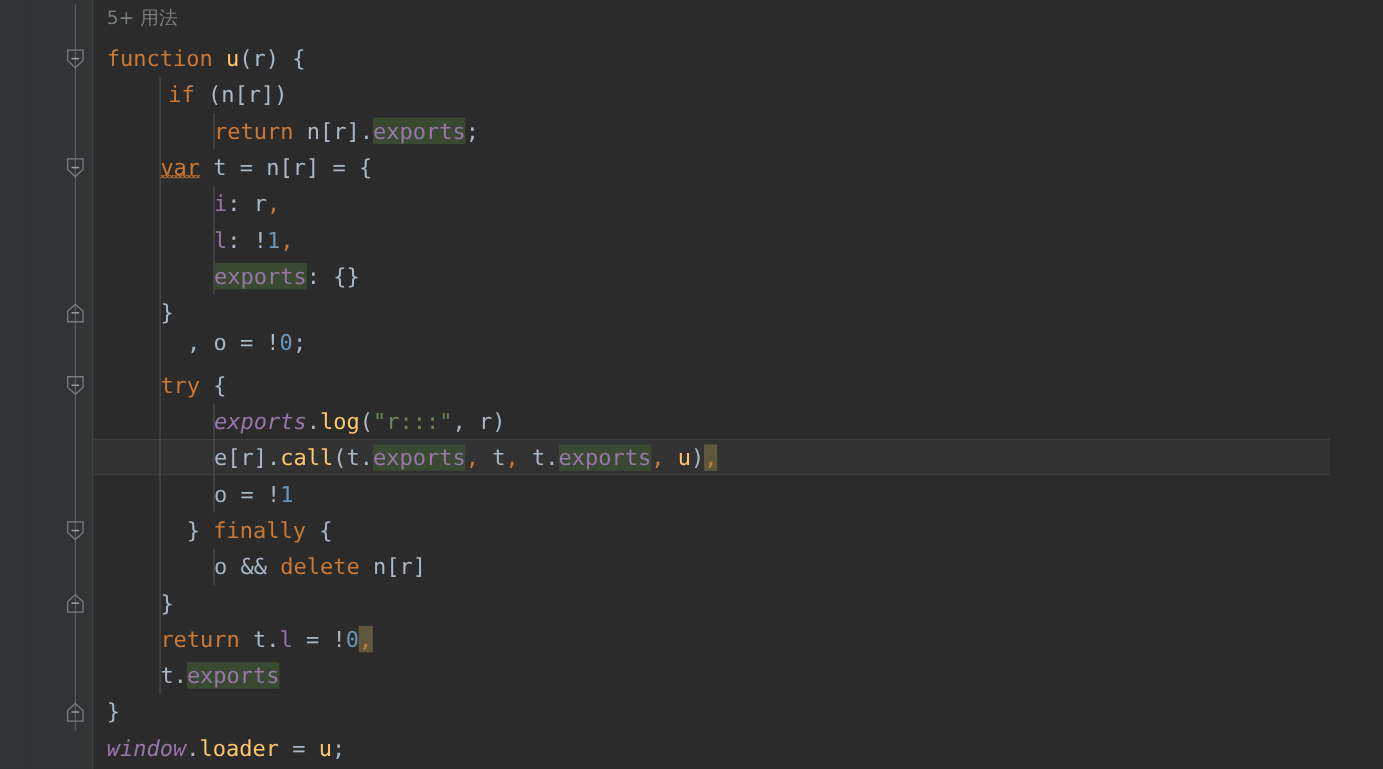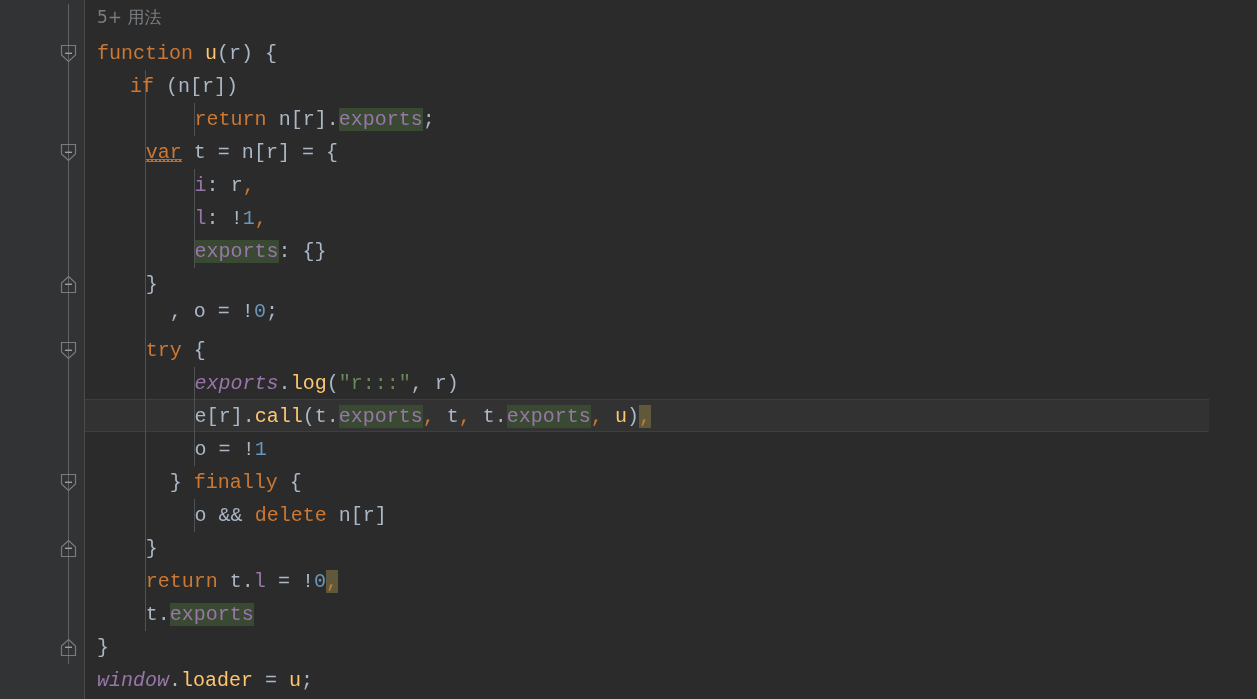--- a/index.html
+++ b/index.html
@@ -104,21 +104,20 @@
   
   .code-line {
     position: absolute;
     left: 12px;
     height: 33px;
     line-height: 33px;
     font-size: 20px;
     letter-spacing: 0;
     white-space: pre;
     color: #a9b7c6;
-    font-family: Liberation Mono, monospace;
   }
   .inline-hint {
     position: absolute;
     left: 12px;
     height: 33px;
     line-height: 33px;
     font-size: 17px;
     white-space: pre;
     color: #7a7e80;
     font-family: "DejaVu Sans", "Liberation Sans", sans-serif;
@@ -233,21 +232,21 @@
     <div id="indent-guides">
         <div class="indent-guide" style="left: 59.8px; top: 70px; height: 561px;"></div>
         <div class="indent-guide" style="left: 108.6px; top: 103px; height: 33px;"></div>
         <div class="indent-guide" style="left: 108.6px; top: 169px; height: 99px;"></div>
         <div class="indent-guide" style="left: 108.6px; top: 367px; height: 99px;"></div>
         <div class="indent-guide" style="left: 108.6px; top: 499px; height: 33px;"></div>
       </div>
     <div id="code-lines">
         <div class="inline-hint" style="top: 1px;">5+ 用法</div>
         <div class="code-line" style="top: 37px; left: 12px;"><span class="kw">function</span><span class="plain"> </span><span class="fnname">u</span><span class="punct">(</span><span class="ident">r</span><span class="punct">) {</span></div>
-        <div class="code-line" style="top: 70px; left: 45px;"><span class="kw">if</span><span class="punct"> (</span><span class="ident">n</span><span class="punct">[</span><span class="ident">r</span><span class="punct">])</span></div>
+        <div class="code-line" style="top: 70px; left: 68px;"><span class="kw">if</span><span class="punct"> (</span><span class="ident">n</span><span class="punct">[</span><span class="ident">r</span><span class="punct">])</span></div>
         <div class="code-line" style="top: 103px; left: 109.6px;"><span class="kw">return</span><span class="plain"> </span><span class="ident">n</span><span class="punct">[</span><span class="ident">r</span><span class="punct">].</span><span class="prop hl-search">exports</span><span class="punct">;</span></div>
         <div class="code-line" style="top: 136px; left: 60.8px;"><span class="kw squiggle">var</span><span class="plain"> </span><span class="ident">t</span><span class="punct"> = </span><span class="ident">n</span><span class="punct">[</span><span class="ident">r</span><span class="punct">] = {</span></div>
         <div class="code-line" style="top: 169px; left: 109.6px;"><span class="field">i</span><span class="punct">: </span><span class="ident">r</span><span class="comma">,</span></div>
         <div class="code-line" style="top: 202px; left: 109.6px;"><span class="field">l</span><span class="punct">: </span><span class="punct">!</span><span class="num">1</span><span class="comma">,</span></div>
         <div class="code-line" style="top: 235px; left: 109.6px;"><span class="prop hl-search">exports</span><span class="punct">: {}</span></div>
         <div class="code-line" style="top: 268px; left: 60.8px;"><span class="punct">}</span></div>
         <div class="code-line" style="top: 295px; left: 60.8px;"><span class="plain">  </span><span class="punct">, </span><span class="ident">o</span><span class="punct"> = </span><span class="punct">!</span><span class="num">0</span><span class="punct">;</span></div>
         <div class="code-line" style="top: 334px; left: 60.8px;"><span class="kw">try</span><span class="punct"> {</span></div>
         <div class="code-line" style="top: 367px; left: 109.6px;"><span class="global">exports</span><span class="punct">.</span><span class="fnname">log</span><span class="punct">(</span><span class="str">"r:::"</span><span class="punct">, </span><span class="ident">r</span><span class="punct">)</span></div>
         <div class="code-line" style="top: 400px; left: 109.6px;"><span class="ident">e</span><span class="punct">[</span><span class="ident">r</span><span class="punct">].</span><span class="fnname">call</span><span class="punct">(</span><span class="ident">t</span><span class="punct">.</span><span class="prop hl-search">exports</span><span class="comma">,</span><span class="plain"> </span><span class="ident">t</span><span class="comma">,</span><span class="plain"> </span><span class="ident">t</span><span class="punct">.</span><span class="prop hl-search">exports</span><span class="comma">,</span><span class="plain"> </span><span class="fnname">u</span><span class="punct">)</span><span class="comma hl-brace">,</span></div>

